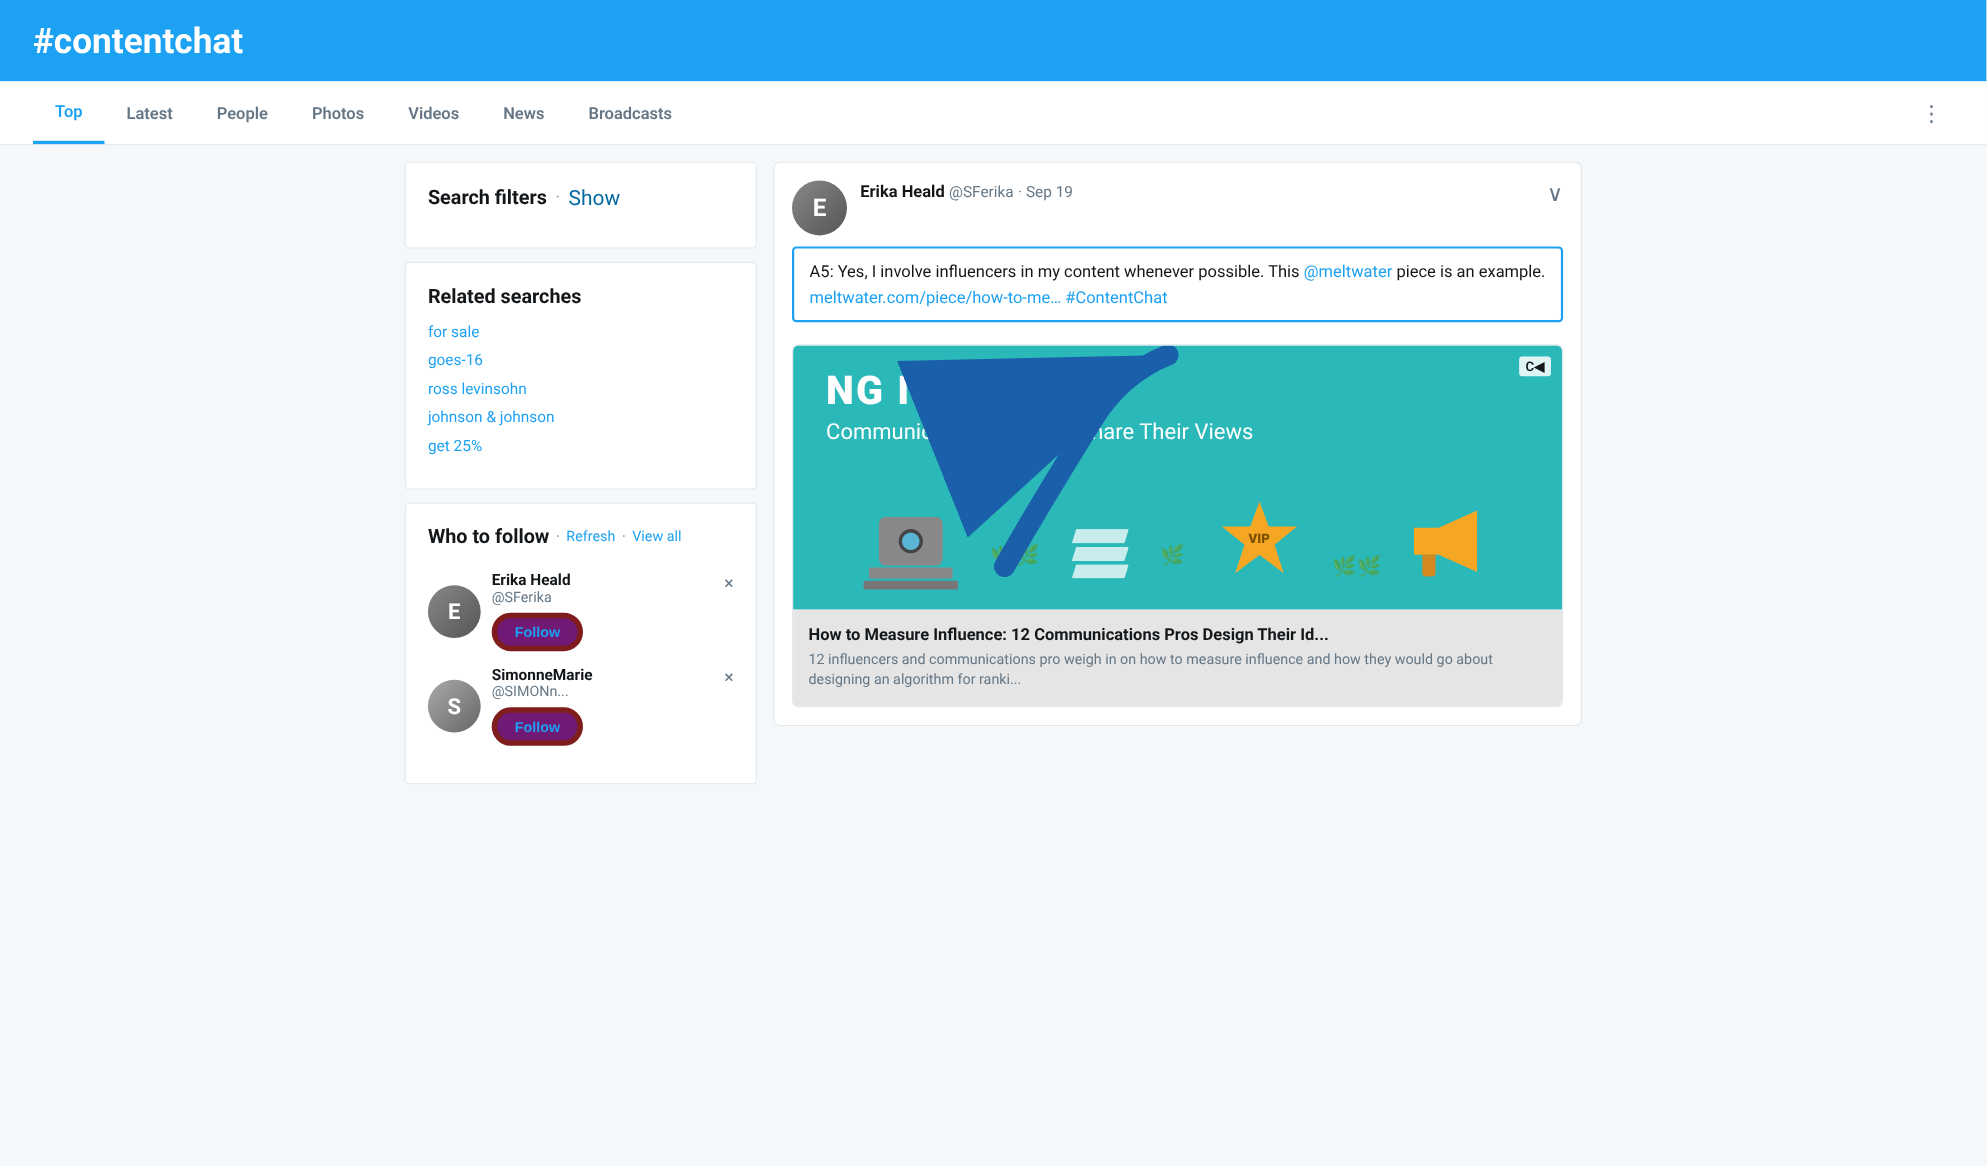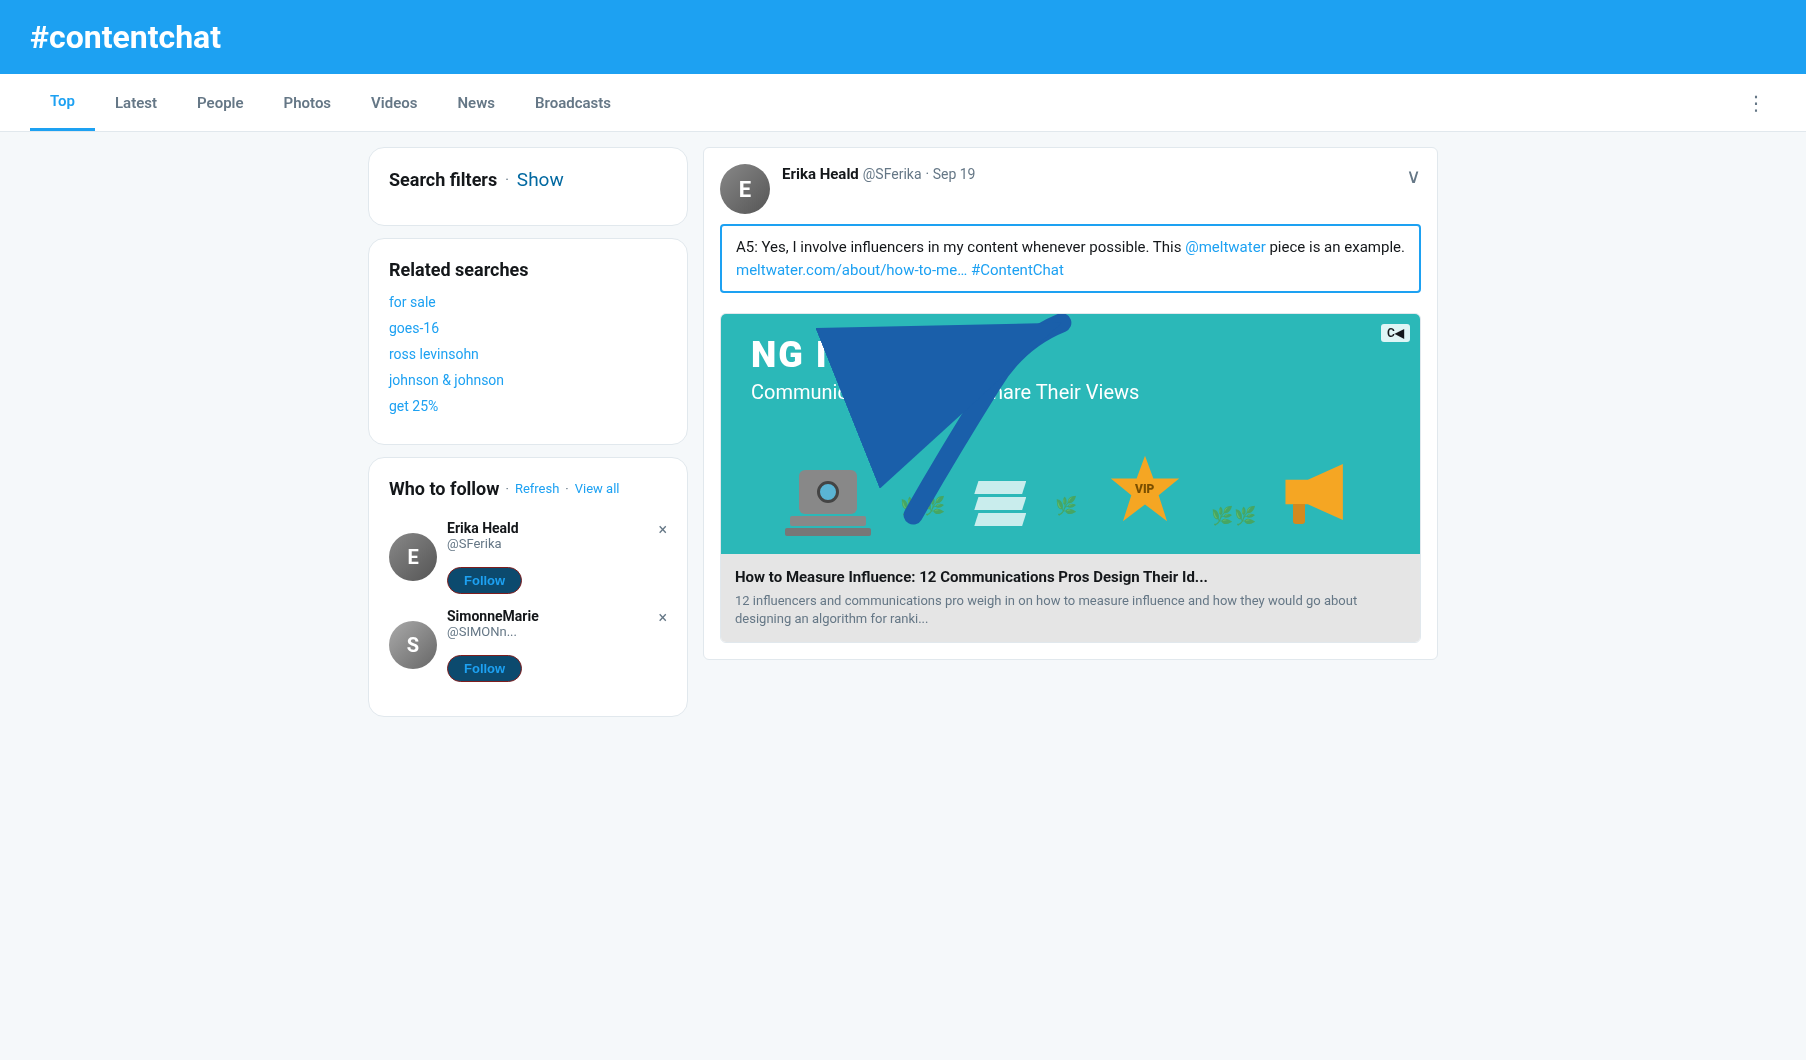--- a/index.html
+++ b/index.html
@@ -58,21 +58,21 @@
     .sidebar {
       width: 320px;
       flex-shrink: 0;
       display: flex;
       flex-direction: column;
       gap: 12px;
     }
     .sidebar-card {
       background: white;
       border: 1px solid #e1e8ed;
-      border-radius: 16px;
+      border-radius: 4px;
       padding: 20px;
     }
     .sidebar-card-title {
       font-size: 18px;
       font-weight: 700;
       color: #14171a;
       margin-bottom: 14px;
       display: flex;
       align-items: center;
       gap: 8px;
@@ -139,29 +139,29 @@
     .follow-item-close {
       position: absolute;
       top: 0;
       right: 0;
       color: #657786;
       cursor: pointer;
       font-size: 16px;
     }
     .follow-btn {
       display: block;
-      border: 1px solid #7f1d1d;
+      border: 5px solid #7f1d1d;
       color: #1da1f2;
-      background: #0c4a6e;
+      background: #701a75;
       border-radius: 20px;
       padding: 5px 16px;
       font-size: 13px;
       font-weight: 600;
       cursor: pointer;
-      margin-top: 16px;
+      margin-top: 6px;
       width: fit-content;
     }
 
     
     .avatar-erika {
       width: 48px; height: 48px; border-radius: 50%;
       background: linear-gradient(135deg, #888 0%, #555 100%);
       display: flex; align-items: center; justify-content: center;
       font-size: 20px; color: white; font-weight: bold;
     }
@@ -367,21 +367,21 @@
         <div class="tweet-meta">
           <span class="tweet-name">Erika Heald</span>
           <span class="tweet-handle">@SFerika</span>
           <span style="color:#657786; font-size:14px;"> · </span>
           <span class="tweet-date">Sep 19</span>
         </div>
         <div class="tweet-dropdown">∨</div>
       </div>
 
       <div class="tweet-body">
-        <span>A5: Yes, I involve influencers in my content whenever possible. This </span><span class="tweet-link">@meltwater</span><span> piece is an example. </span><span class="tweet-link">meltwater.com/about/how-to-me…</span><span class="tweet-hashtag"> #ContentChat</span>
+        <span>A5: Yes, I involve influencers in my content whenever possible. This </span><span class="tweet-link">@meltwater</span><span> piece is an example. </span><span class="tweet-link">meltwater.com/piece/how-to-me…</span><span class="tweet-hashtag"> #ContentChat</span>
       </div>
 
       <div class="tweet-image-card" style="position:relative;">
 
         <div class="tweet-image-banner">
 
           <div style="position:absolute; top:20px; left:30px; z-index:2;">
             <div style="color:white; font-size:36px; font-weight:900; letter-spacing:2px;">NG I<span style="opacity:0.8;"> </span>LUENCE</div>
             <div style="color:white; font-size:20px; font-weight:400; margin-top:4px;">Communications Experts Share Their Views</div>
           </div>

